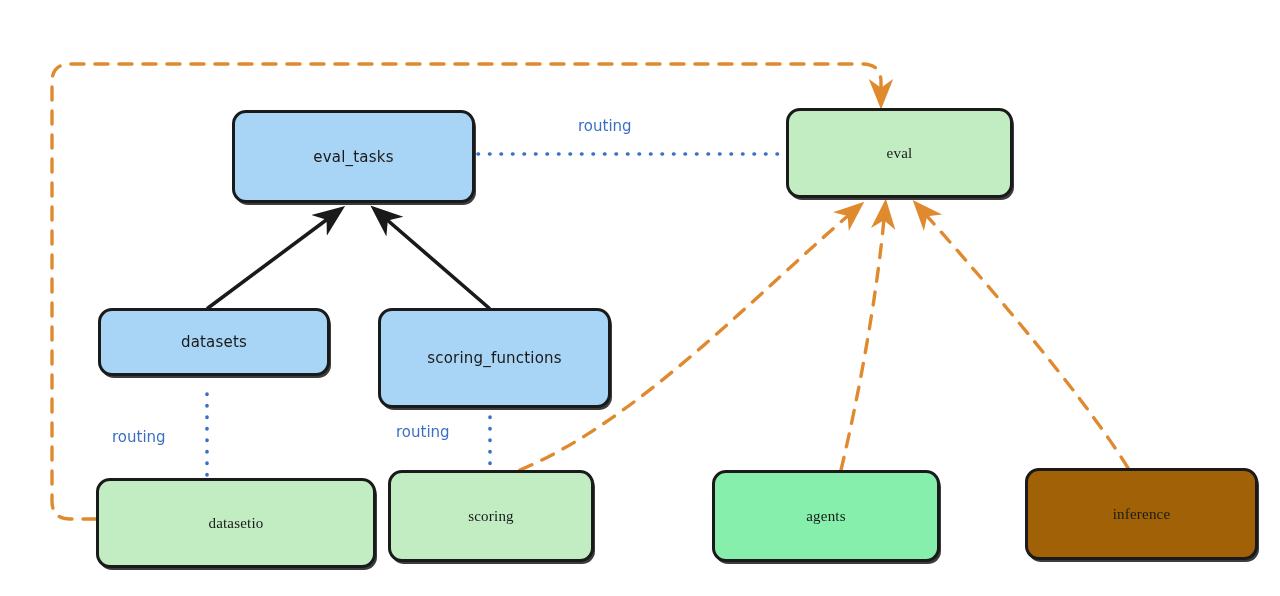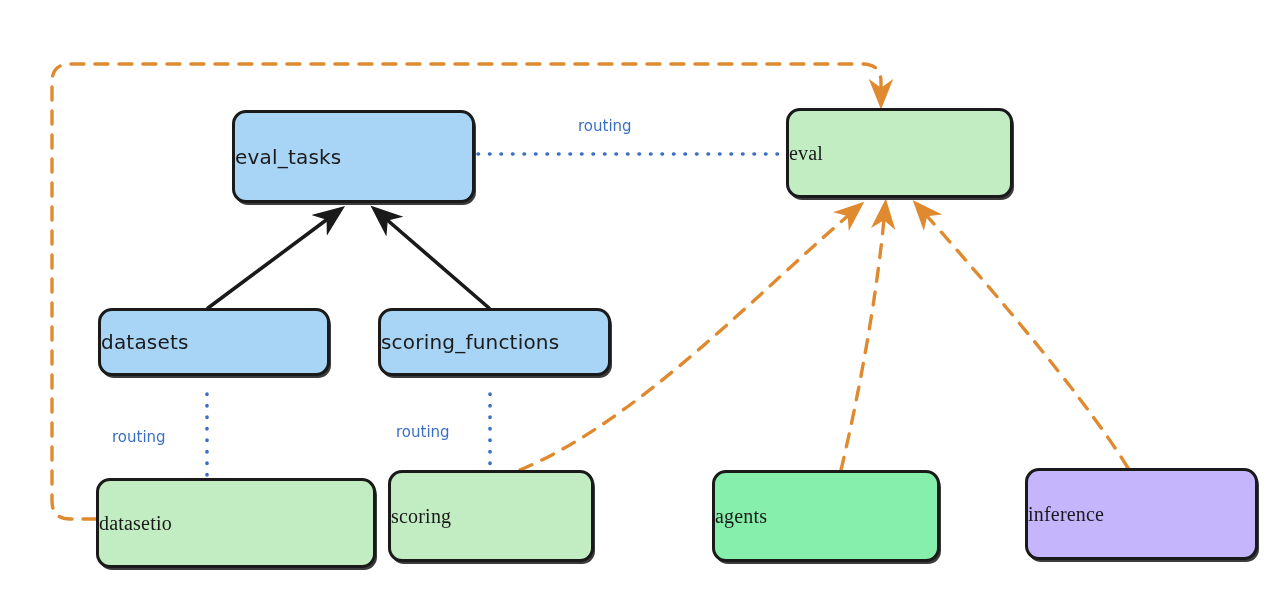--- a/index.html
+++ b/index.html
@@ -25,22 +25,23 @@
     width: 1280px;
     height: 596px;
   }
   .node {
     position: absolute;
     box-sizing: border-box;
     border: 3px solid #1a1a1a;
     border-radius: 14px;
     display: flex;
     align-items: center;
+    justify-content: center;
     font-family: "DejaVu Sans", sans-serif;
-    font-size: 20px;
+    font-size: 15px;
     color: #1a1a1a;
     letter-spacing: 0.2px;
     box-shadow: 2px 3px 0 -1px rgba(26,26,26,0.85);
   }
   .node.blue  { background: #a8d4f5; }
   .node.green { background: #c2edc3; font-family: Liberation Serif, serif; }
   .node-label {
     pointer-events: none;
     white-space: nowrap;
   }
@@ -106,33 +107,33 @@
 
   <div class="node blue" style="left: 232px; top: 110px; width: 243px; height: 93px; background: rgb(168, 212, 245); border-color: rgb(26, 26, 26);">
     <span class="node-label">eval_tasks</span>
   </div>
   <div class="node green" style="left: 786px; top: 108px; width: 227px; height: 90px; background: rgb(194, 237, 195); border-color: rgb(26, 26, 26);">
     <span class="node-label">eval</span>
   </div>
   <div class="node blue" style="left: 98px; top: 308px; width: 232px; height: 68px; background: rgb(168, 212, 245); border-color: rgb(26, 26, 26);">
     <span class="node-label">datasets</span>
   </div>
-  <div class="node blue" style="left: 378px; top: 308px; width: 233px; height: 68px; background: rgb(168, 212, 245); border-color: rgb(26, 26, 26);">
+  <div class="node blue" style="left: 378px; top: 308px; width: 233px; height: 100px; background: rgb(168, 212, 245); border-color: rgb(26, 26, 26);">
     <span class="node-label">scoring_functions</span>
   </div>
   <div class="node green" style="left: 96px; top: 478px; width: 280px; height: 90px; background: rgb(194, 237, 195); border-color: rgb(26, 26, 26);">
     <span class="node-label">datasetio</span>
   </div>
   <div class="node green" style="left: 388px; top: 470px; width: 206px; height: 92px; background: rgb(194, 237, 195); border-color: rgb(26, 26, 26);">
     <span class="node-label">scoring</span>
   </div>
   <div class="node green" style="left: 712px; top: 470px; width: 228px; height: 92px; background: #86efac; border-color: rgb(26, 26, 26);">
     <span class="node-label">agents</span>
   </div>
-  <div class="node green" style="left: 1025px; top: 468px; width: 233px; height: 92px; background: #c4b5fd; border-color: rgb(26, 26, 26);">
+  <div class="node green" style="left: 1025px; top: 468px; width: 233px; height: 92px; background: #a16207; border-color: rgb(26, 26, 26);">
     <span class="node-label">inference</span>
   </div>
 
   <div class="edge-label" style="left: 578px; top: 117px; color: rgb(59, 111, 196);">routing</div>
   <div class="edge-label" style="left: 112px; top: 428px; color: rgb(59, 111, 196);">routing</div>
   <div class="edge-label" style="left: 396px; top: 423px; color: rgb(59, 111, 196);">routing</div>
 
 </div>
 
 </body></html>

